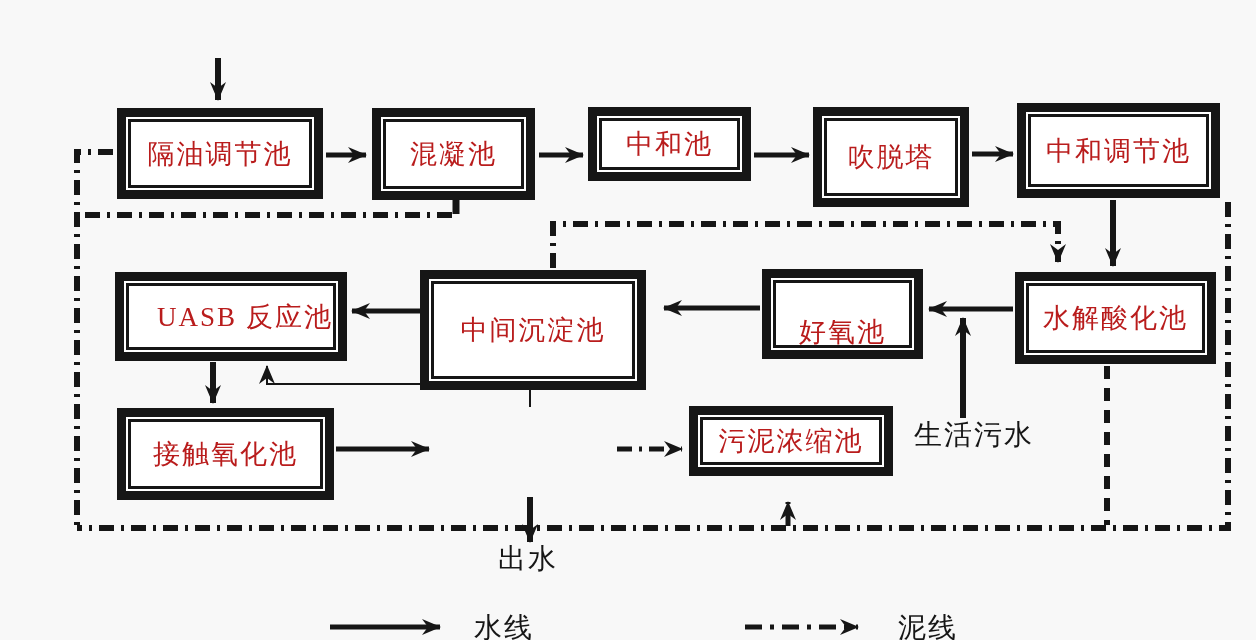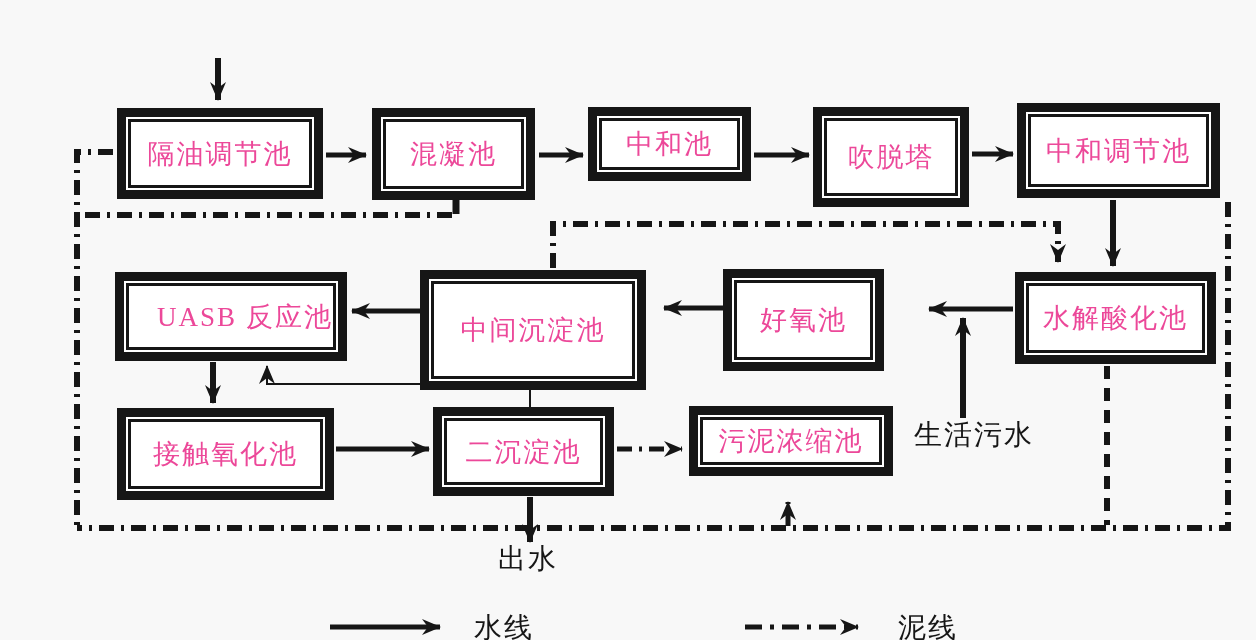--- a/index.html
+++ b/index.html
@@ -17,38 +17,38 @@
     box-sizing:border-box;
     background:#fff;
     border:9px solid #161616;
     box-shadow: inset 0 0 0 2px #fff, inset 0 0 0 5px #161616;
     display:flex;align-items:center;justify-content:center;
   }
   .box-label{
     font-size:27px;
     letter-spacing:2px;
     white-space:nowrap;
-    color:#ec4899;
+    color:#b91c1c;
   }
   .float-label{
     position:absolute;z-index:2;
     font-size:29px;
     letter-spacing:2px;
     white-space:nowrap;
     color:#161616;
   }
   
   .b0{left:117px;top:108px;width:206px;height:91px;}
   .b1{left:372px;top:108px;width:163px;height:92px;}
   .b2{left:588px;top:107px;width:163px;height:74px;}
   .b3{left:813px;top:107px;width:156px;height:100px;}
   .b4{left:1017px;top:103px;width:203px;height:95px;}
   
   .b5{left:1015px;top:272px;width:201px;height:92px;}
-  .b6{left:723px;top:269px;width:161px;height:102px;}
+  .b6{left:762px;top:269px;width:161px;height:90px;align-items:flex-end;}
   .b7{left:420px;top:270px;width:226px;height:120px;}
   .b8{left:115px;top:272px;width:232px;height:89px;padding-left:28px;}
   
   .b9{left:117px;top:408px;width:217px;height:92px;}
   .b10{left:433px;top:407px;width:181px;height:89px;}
   .b11{left:689px;top:406px;width:204px;height:70px;}
 
   .lbl-influent{left:167px;top:10px;}
   .lbl-domestic{left:914px;top:416px;font-size:28px;}
   .lbl-effluent{left:498px;top:540px;font-size:28px;}
@@ -121,23 +121,20 @@
   </div>
   <div class="box b7">
     <span class="box-label">中间沉淀池</span>
   </div>
   <div class="box b8">
     <span class="box-label">UASB 反应池</span>
   </div>
   <div class="box b9">
     <span class="box-label">接触氧化池</span>
   </div>
-  <div class="box b10">
-    <span class="box-label">二沉淀池</span>
-  </div>
   <div class="box b11">
     <span class="box-label">污泥浓缩池</span>
   </div>
 
   <div class="float-label lbl-domestic">生活污水</div>
   <div class="float-label lbl-effluent">出水</div>
   <div class="float-label lbl-legend-water">水线</div>
   <div class="float-label lbl-legend-sludge">泥线</div>
 
 </div>

